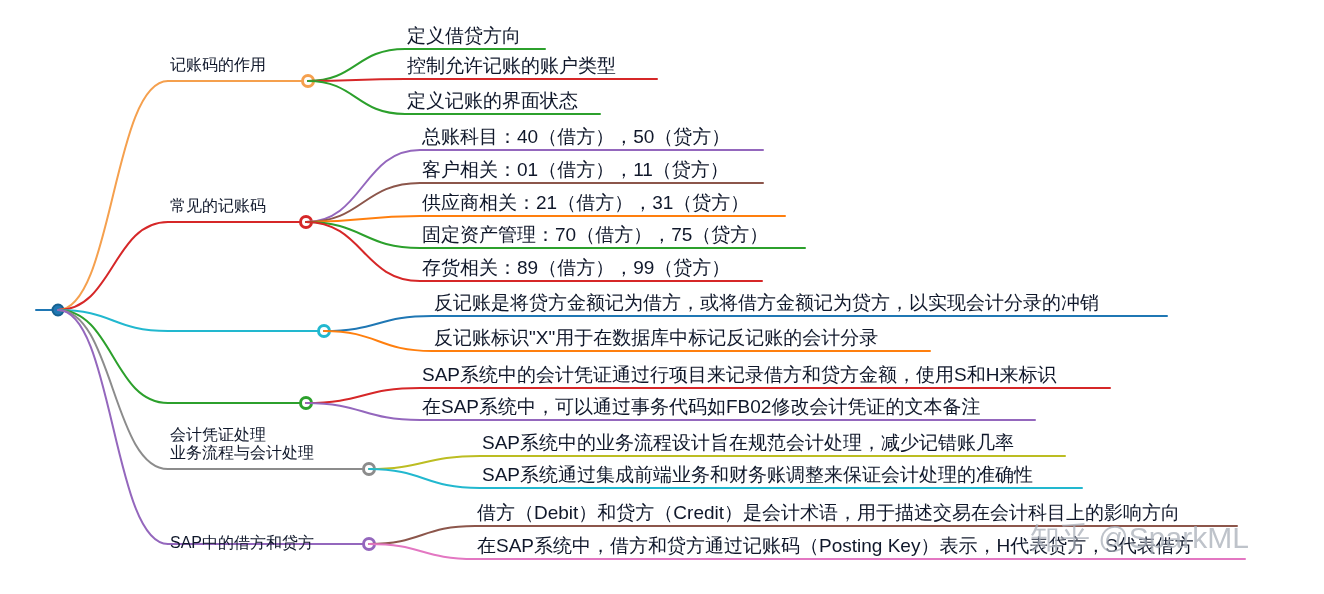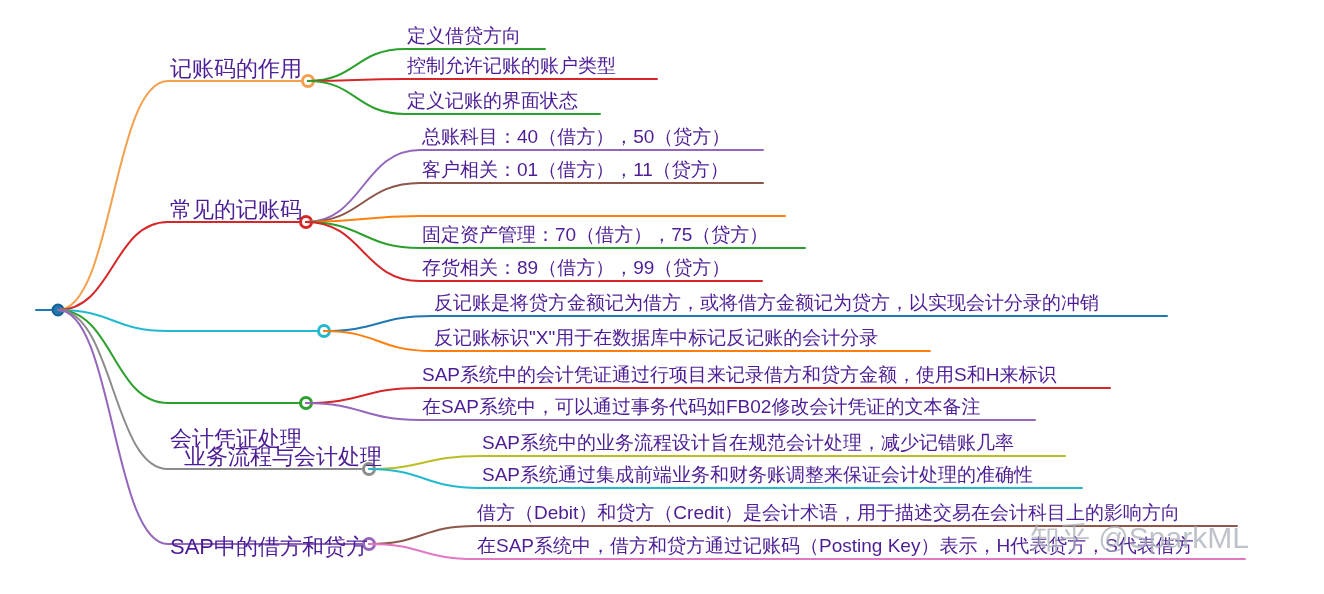--- a/index.html
+++ b/index.html
@@ -11,24 +11,24 @@
     overflow:hidden;
   }
   .stage svg { position:absolute; left:0; top:0; }
   path.link { fill:none; stroke-width:2; stroke-linecap:round; }
   line.ul   { stroke-width:2; stroke-linecap:round; }
   circle.dot { fill:#ffffff; stroke-width:3; }
   circle.dot-root { stroke:#16608f; stroke-width:2; }
   .lbl {
     position:absolute;
     white-space:nowrap;
-    color:#4c1d95;
+    color:#0f172a;
     line-height:1.15;
   }
-  .topic { font-size:22px; }
+  .topic { font-size:16px; }
   .child { font-size:19px; }
   .watermark {
     position:absolute;
     left:1030px; top:518px;
     font-size:30px;
     color:#a9afb9;
     opacity:0.75;
     white-space:nowrap;
     pointer-events:none;
   }
@@ -99,29 +99,30 @@
 
     <path class="link" d="M369,544 C422,544 422,526 475,526" stroke="#8c564b"></path>
     <line class="ul" x1="475" y1="526" x2="1237" y2="526" stroke="#8c564b"></line>
     <path class="link" d="M369,544 C422,544 422,559 475,559" stroke="#e377c2"></path>
     <line class="ul" x1="475" y1="559" x2="1245" y2="559" stroke="#e377c2"></line>
   </svg>
 
   <div class="lbl topic" style="left:170px; top:56px;">记账码的作用</div>
   <div class="lbl topic" style="left:170px; top:197px;">常见的记账码</div>
   <div class="lbl topic" style="left:170px; top:378px;margin-top:48px;">会计凭证处理</div>
-  <div class="lbl topic" style="left:184px; top:444px;">业务流程与会计处理</div>
+  <div class="lbl topic" style="left:170px; top:444px;">业务流程与会计处理</div>
   <div class="lbl topic" style="left:170px; top:519px;margin-top:15px;">SAP中的借方和贷方</div>
 
   <div class="lbl child" style="left:407px; top:25px;">定义借贷方向</div>
   <div class="lbl child" style="left:407px; top:55px;">控制允许记账的账户类型</div>
   <div class="lbl child" style="left:407px; top:90px;">定义记账的界面状态</div>
 
   <div class="lbl child" style="left:422px; top:126px;">总账科目：40（借方），50（贷方）</div>
   <div class="lbl child" style="left:422px; top:159px;">客户相关：01（借方），11（贷方）</div>
+  <div class="lbl child" style="left:422px; top:192px;">供应商相关：21（借方），31（贷方）</div>
   <div class="lbl child" style="left:422px; top:224px;">固定资产管理：70（借方），75（贷方）</div>
   <div class="lbl child" style="left:422px; top:257px;">存货相关：89（借方），99（贷方）</div>
 
   <div class="lbl child" style="left:434px; top:292px;text-align:right;">反记账是将贷方金额记为借方，或将借方金额记为贷方，以实现会计分录的冲销</div>
   <div class="lbl child" style="left:434px; top:327px;">反记账标识"X"用于在数据库中标记反记账的会计分录</div>
 
   <div class="lbl child" style="left:422px; top:364px;">SAP系统中的会计凭证通过行项目来记录借方和贷方金额，使用S和H来标识</div>
   <div class="lbl child" style="left:422px; top:396px;">在SAP系统中，可以通过事务代码如FB02修改会计凭证的文本备注</div>
 
   <div class="lbl child" style="left:482px; top:432px;">SAP系统中的业务流程设计旨在规范会计处理，减少记错账几率</div>

